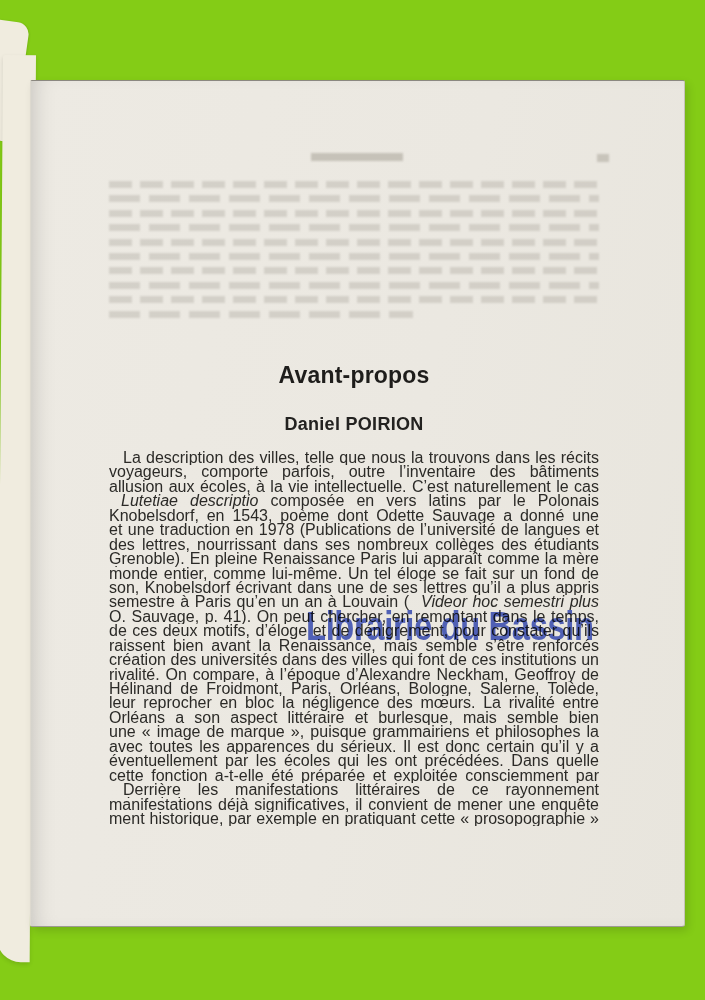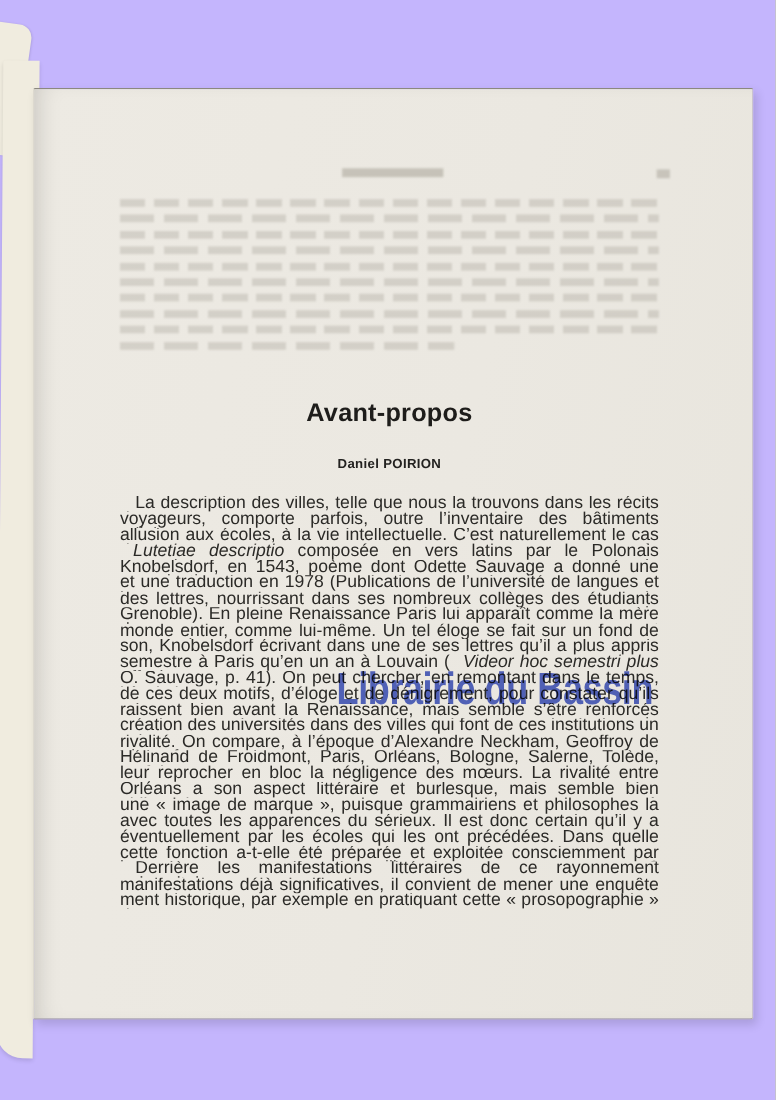--- a/index.html
+++ b/index.html
@@ -54,21 +54,21 @@
   }
   .gline.short { width:62%; }
 
   .title {
     position:absolute; left:78px; top:281px; width:490px;
     text-align:center; font-size:23px; font-weight:bold;
     color:#1e1d1b; letter-spacing:.2px;
   }
   .author {
     position:absolute; left:78px; top:333px; width:490px;
-    text-align:center; font-size:12px; font-weight:bold;
+    text-align:center; font-size:18px; font-weight:bold;
     color:#232220; letter-spacing:.3px;
   }
   .body {
     position:absolute; left:78px; top:370px; width:490px;
     color:#2b2a27;
   }
   .bline {
     font-size:16px; height:14.45px; line-height:14.4px;
     text-align:justify; text-align-last:justify;
     overflow:hidden; white-space:normal;
@@ -80,21 +80,21 @@
     position:absolute; left:306px; top:604px;
     font-size:41px; font-weight:bold; line-height:1.1;
     opacity:.8; mix-blend-mode:multiply;
     transform:scaleX(.8); transform-origin:left top;
     white-space:nowrap; letter-spacing:-.5px;
   }
 </style>
 </head>
 <body>
 
-<div class="photo" style="background: #c4b5fd;">
+<div class="photo" style="background: #84cc16;">
   <div class="cover-corner"></div>
   <div class="cover-edge"></div>
 
   <div class="page">
     <div class="ghost-head"></div>
     <div class="ghost-num"></div>
     <div class="ghost">
         <div class="gline"></div>
         <div class="gline"></div>
         <div class="gline"></div>

